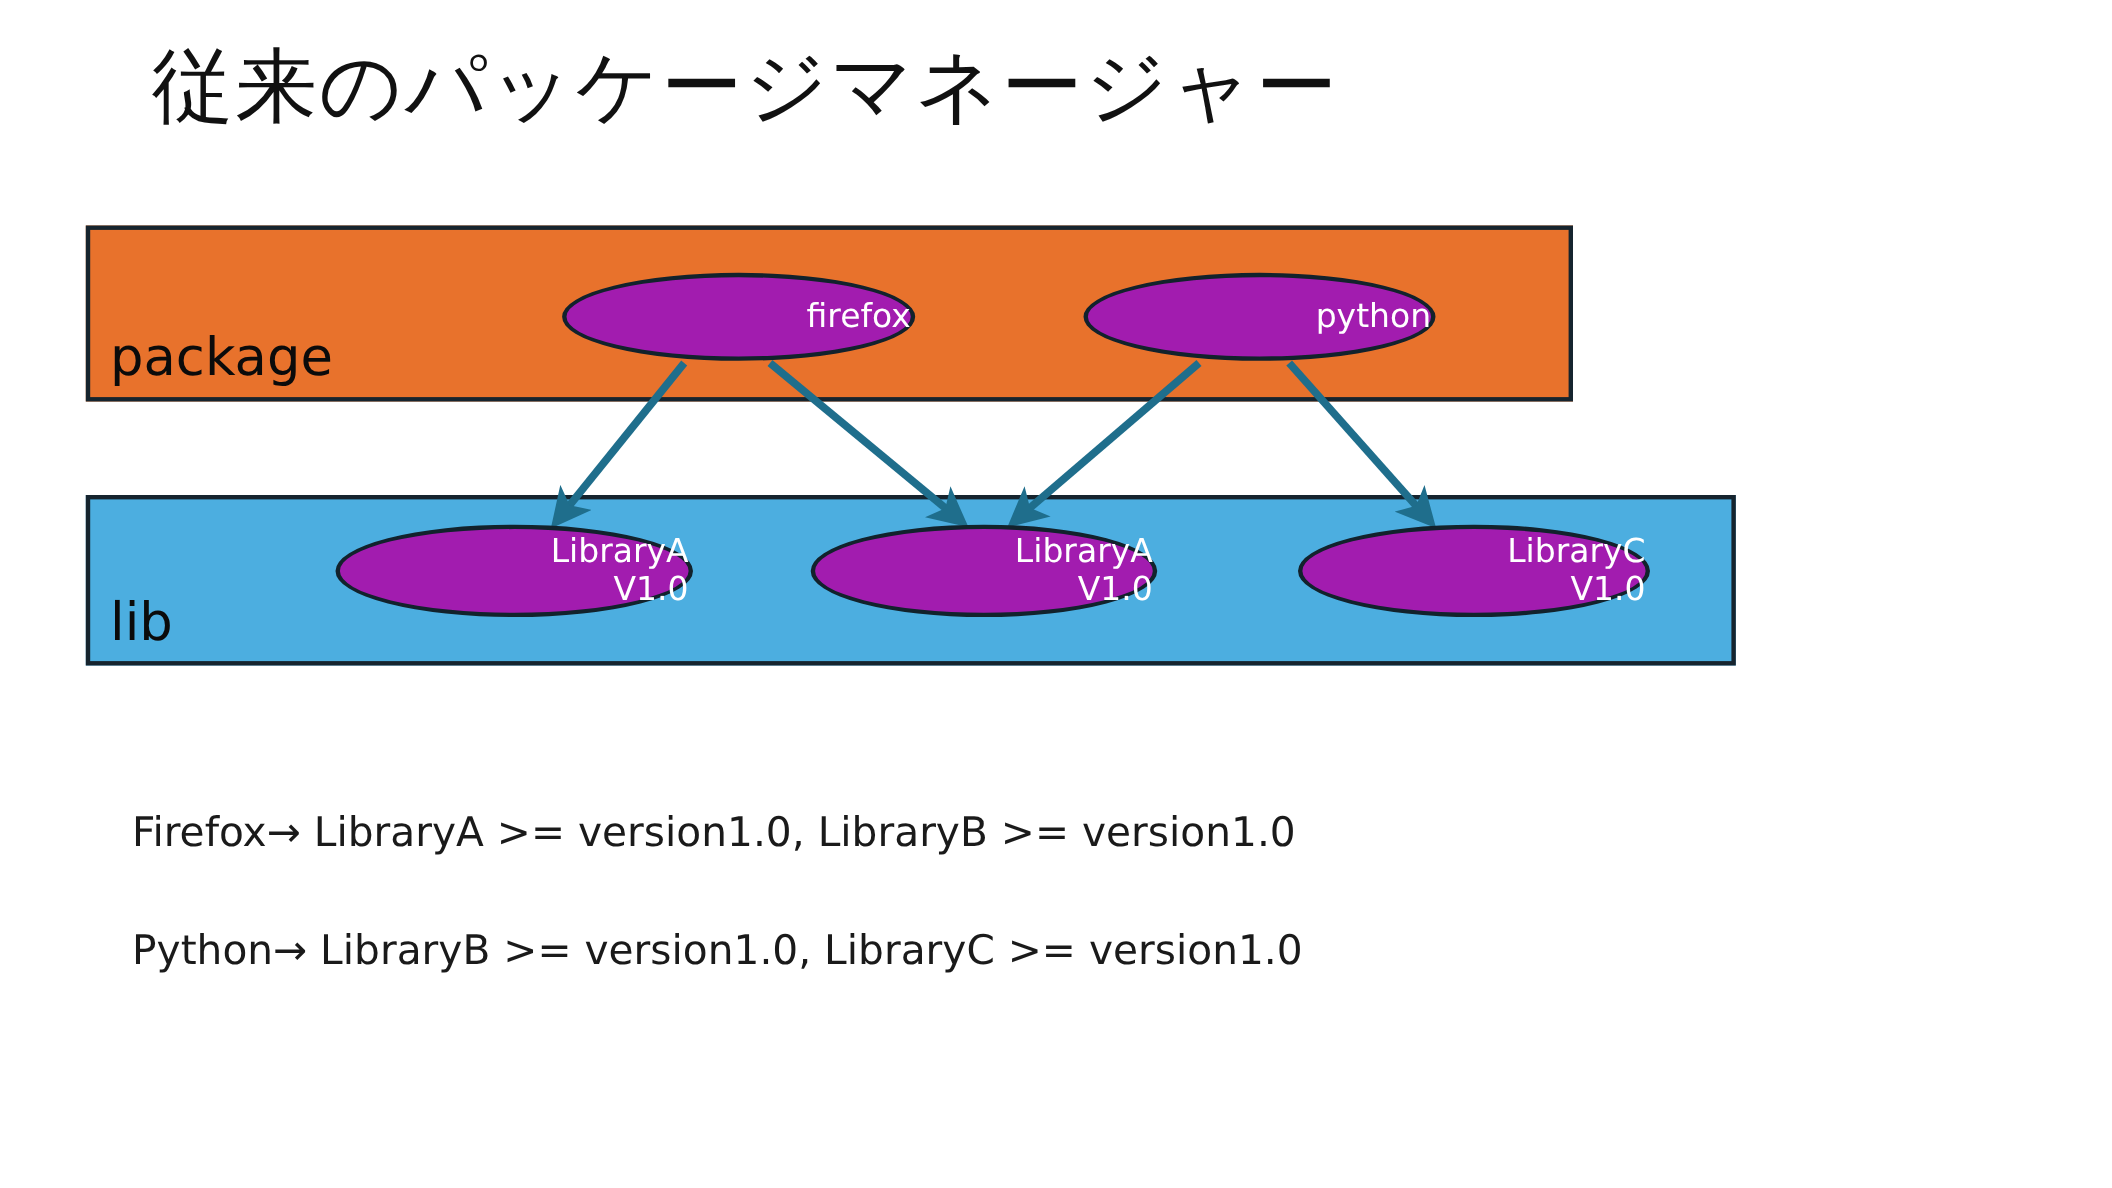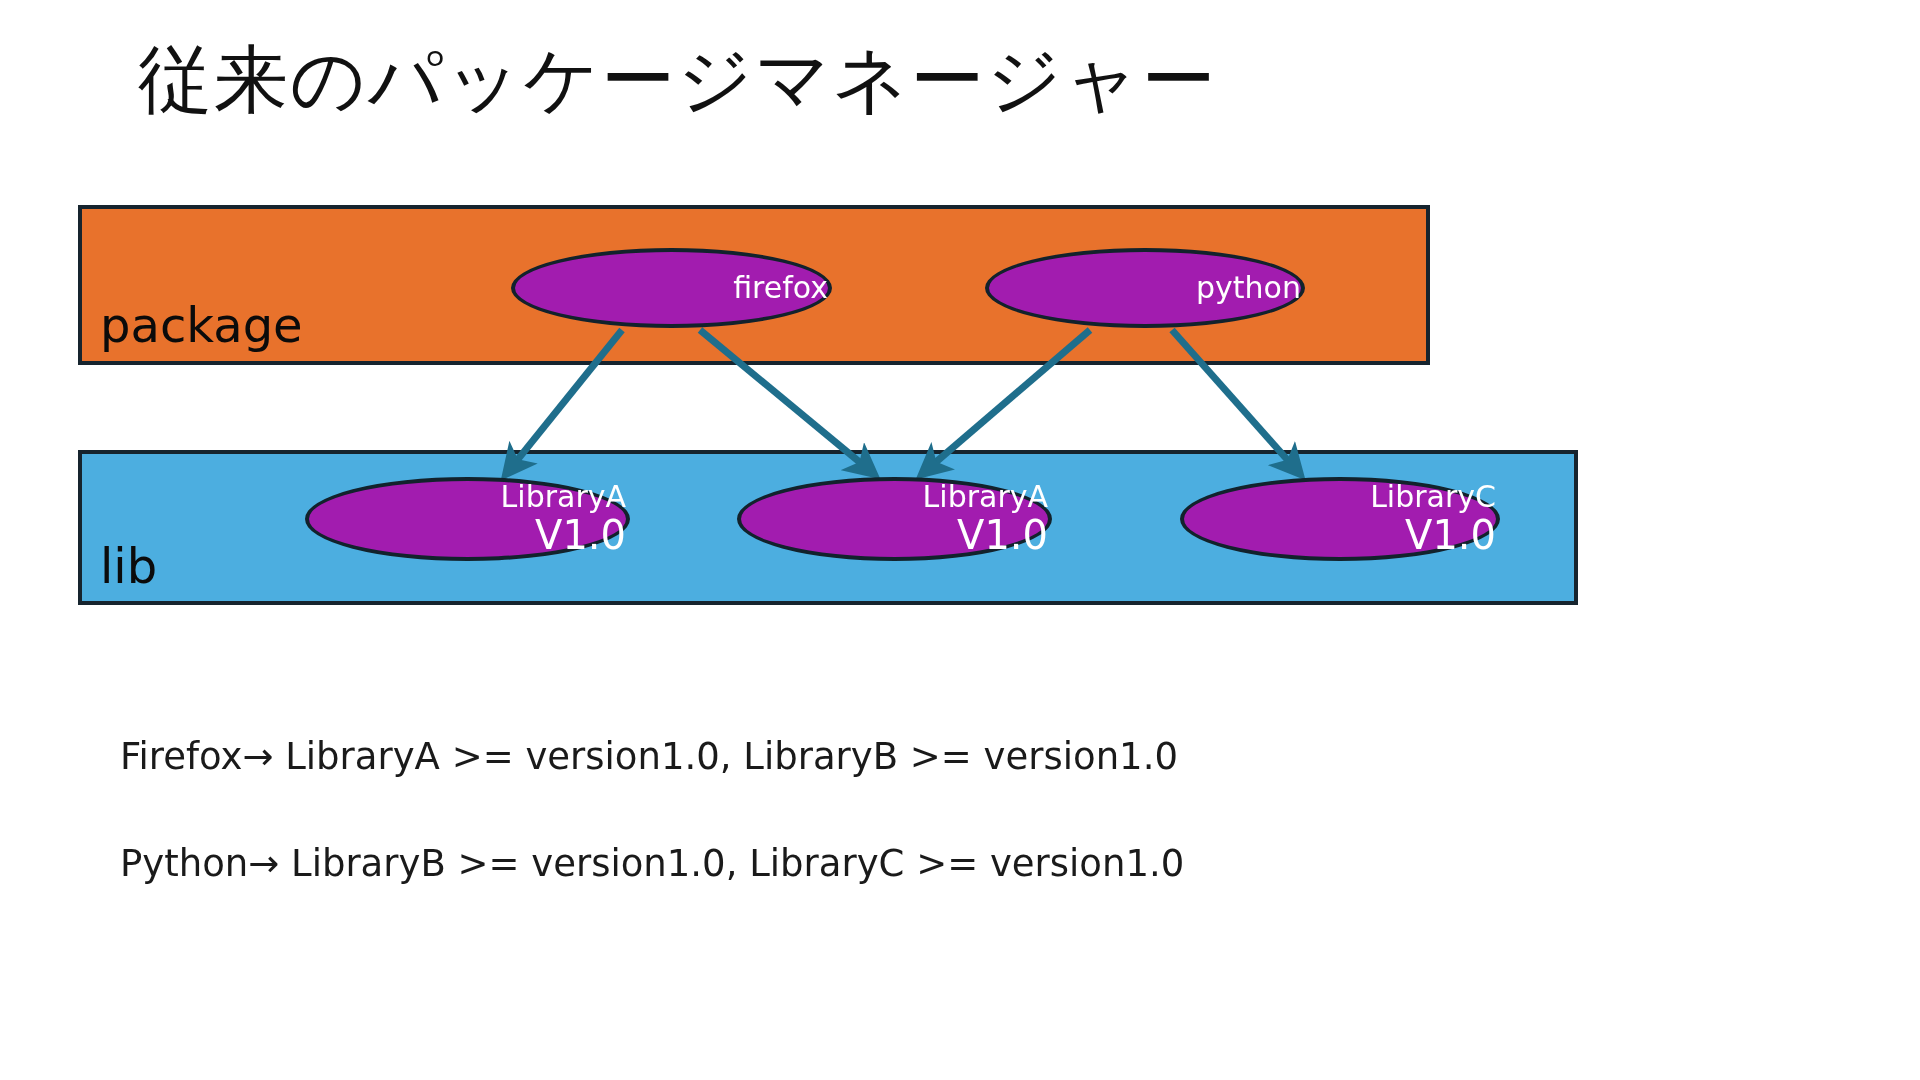--- a/index.html
+++ b/index.html
@@ -80,21 +80,21 @@
     display: flex;
     flex-direction: column;
     align-items: flex-end;
     justify-content: center;
     color: #FFFFFF;
     font-family: "DejaVu Sans", "Liberation Sans", sans-serif;
     text-align: center;
     z-index: 4;
   }
   .node .line1 { font-size: 30px; line-height: 1.12; }
-  .node .line2 { font-size: 40px; line-height: 1.12; }
+  .node .line2 { font-size: 30px; line-height: 1.12; }
 
   #node-firefox {
     left: 511px; top: 248px; width: 321px; height: 80px;
   }
   #node-python {
     left: 985px; top: 248px; width: 320px; height: 80px;
   }
   #node-libA {
     left: 305px; top: 477px; width: 325px; height: 84px;
   }

